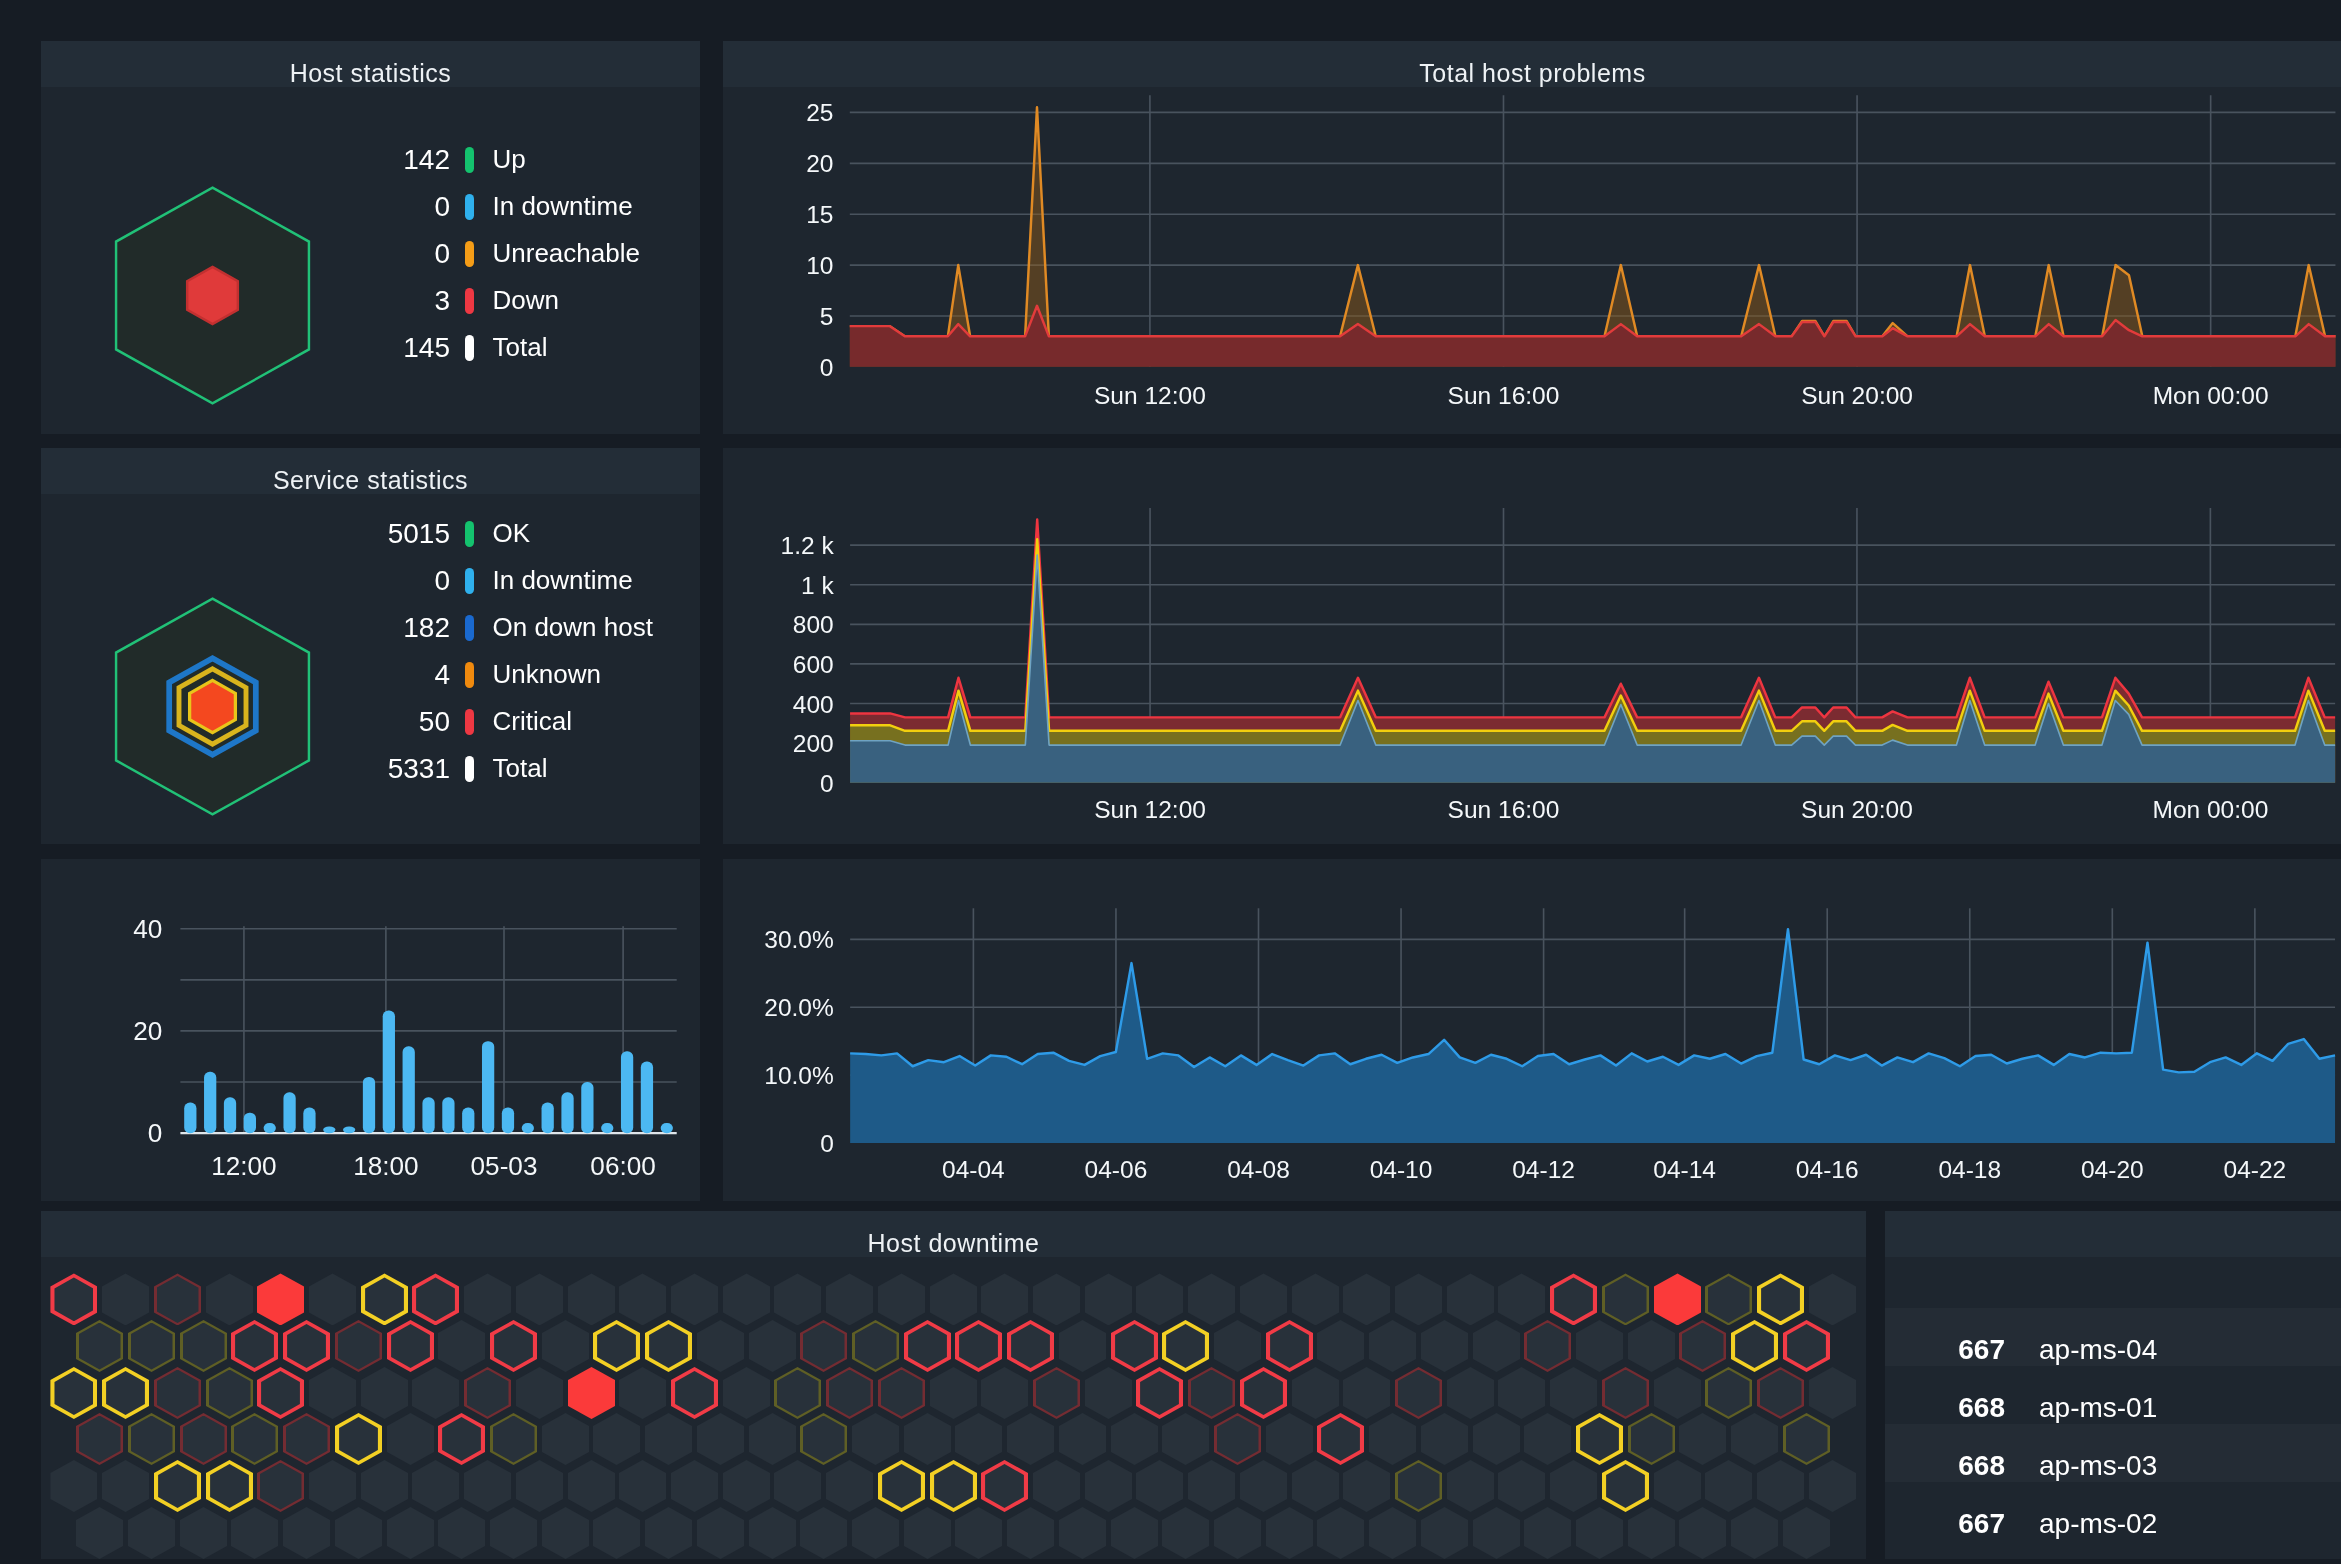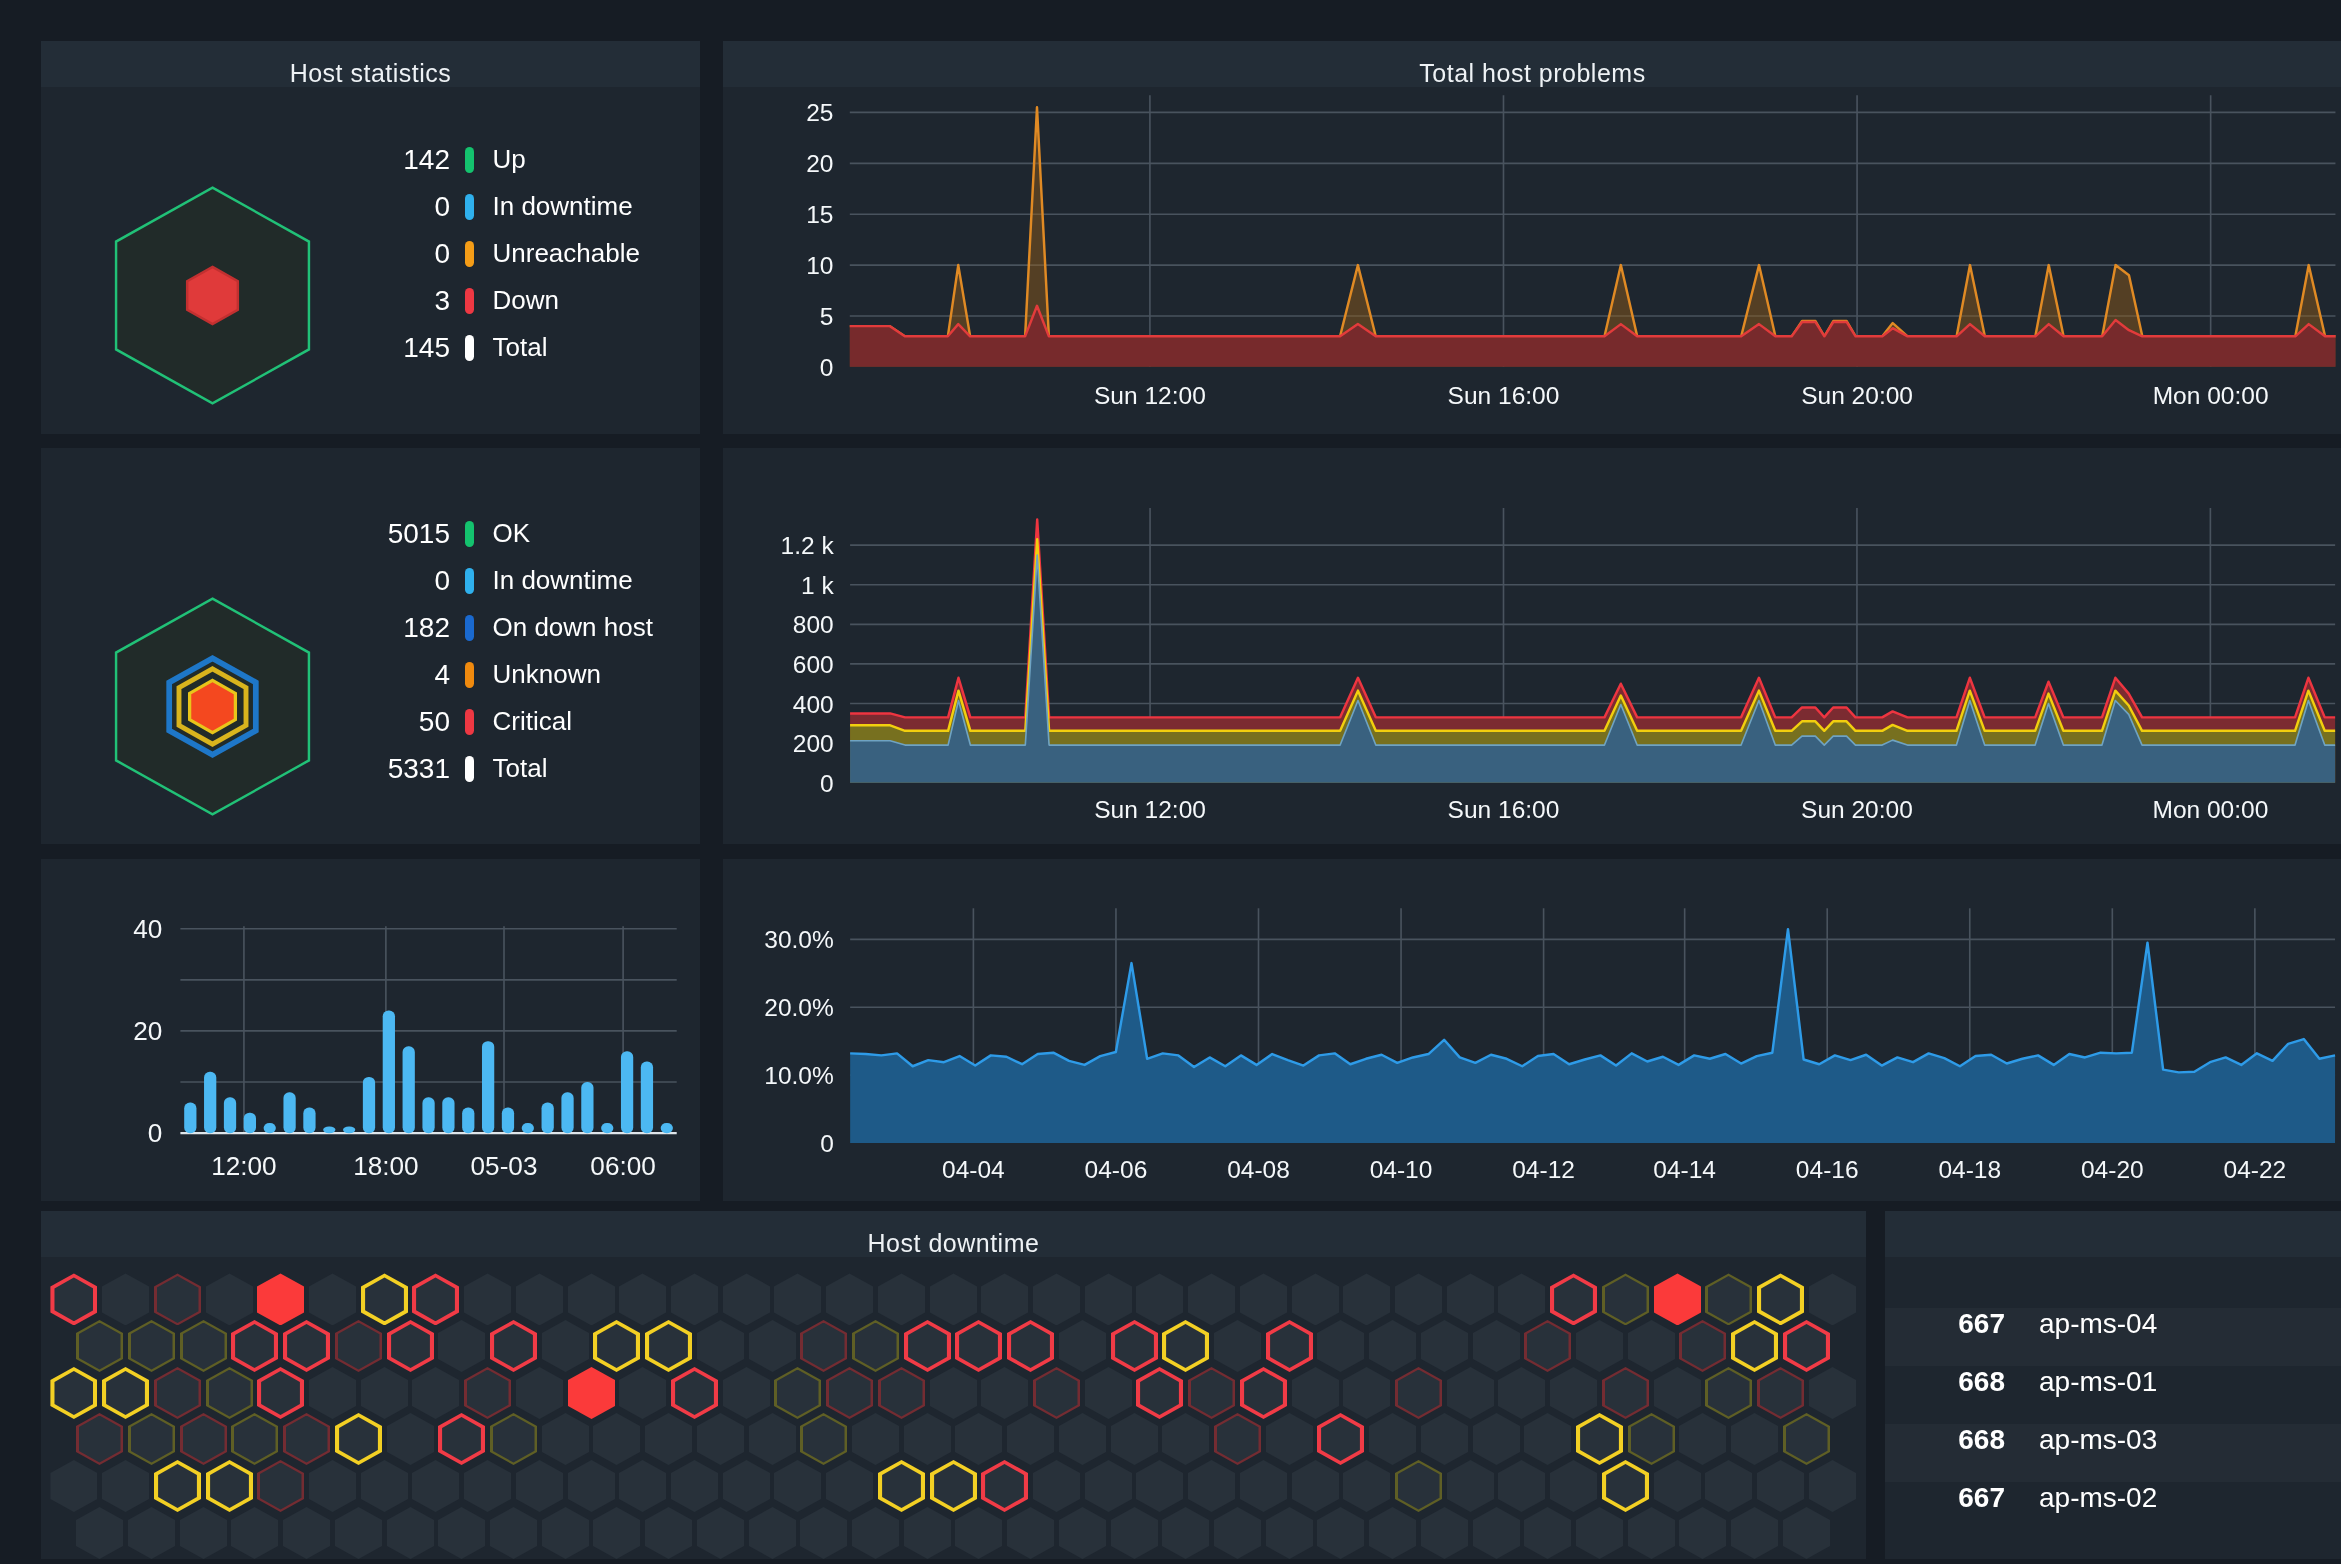--- a/index.html
+++ b/index.html
@@ -20,21 +20,21 @@
   .hexcell{position:absolute;width:47px;height:52px;
     clip-path:polygon(50% 0,100% 25%,100% 75%,50% 100%,0 75%,0 25%);}
   .hexinner{position:absolute;background:#28313a;
     clip-path:polygon(50% 0,100% 25%,100% 75%,50% 100%,0 75%,0 25%);}
   
   .tbl-colhead{position:absolute;left:0;right:0;top:46px;height:46px;display:flex;align-items:center;}
   .tbl-col1{width:120px;text-align:right;}
   .tbl-col2{margin-left:34px;text-align:left;flex:1;}
   .tbl-head-label{color:#7f8b99;font-size:26px;}
   .tbl-rows{position:absolute;left:0;right:0;top:97px;}
-  .tbl-row{height:58px;display:flex;align-items:flex-start;}
+  .tbl-row{height:58px;display:flex;align-items:flex-end;}
   .tbl-row.alt{background:#242c35;}
   .tbl-problems{width:120px;text-align:right;color:#ffffff;font-size:28px;font-weight:700;}
   .tbl-host{margin-left:34px;color:#ffffff;font-size:28px;}
 </style>
 </head>
 <body>
 
 <div class="panel" style="left:41px;top:41px;width:659px;height:393px">
   <div class="p-head">
     <span class="p-title">Host statistics</span>
@@ -101,20 +101,23 @@
         <text x="135" y="42" text-anchor="end" fill="#f5f8fa" font-size="30">25</text>
         <text x="521.8320000000001" y="387" text-anchor="middle" fill="#f5f8fa" font-size="30">Sun 12:00</text>
         <text x="954.04" y="387" text-anchor="middle" fill="#f5f8fa" font-size="30">Sun 16:00</text>
         <text x="1386.248" y="387" text-anchor="middle" fill="#f5f8fa" font-size="30">Sun 20:00</text>
         <text x="1818.4560000000001" y="387" text-anchor="middle" fill="#f5f8fa" font-size="30">Mon 00:00</text>
       </svg>
   </div>
 </div>
 
 <div class="panel" style="left:41px;top:448px;width:659px;height:396px">
+  <div class="p-head">
+    <span class="p-title">Service statistics</span>
+  </div>
   <div class="p-body">
     <svg id="service-hex-viz" width="213" height="237" style="position:absolute;left:65px;top:94px" viewBox="0 0 260 290">
         <polygon points="130,13 248,79 248,211 130,277 12,211 12,79" fill="#212b29" stroke="#21c177" stroke-width="3"></polygon>
         <polygon points="130,86 183,115.5 183,174.5 130,204 77,174.5 77,115.5" fill="none" stroke="#1e77c8" stroke-width="7"></polygon>
         <polygon points="130,99 171,122 171,168 130,191 89,168 89,122" fill="none" stroke="#d9b41d" stroke-width="6"></polygon>
         <polygon points="130,113 158,129 158,161 130,177 102,161 102,129" fill="#f4481f" stroke="#e8c51a" stroke-width="4"></polygon>
       </svg>
     <div class="stat-list" id="service-stat-list" style="left:270px;top:16.4px">
         <div class="stat-row">
           <div class="stat-num">5015</div>

